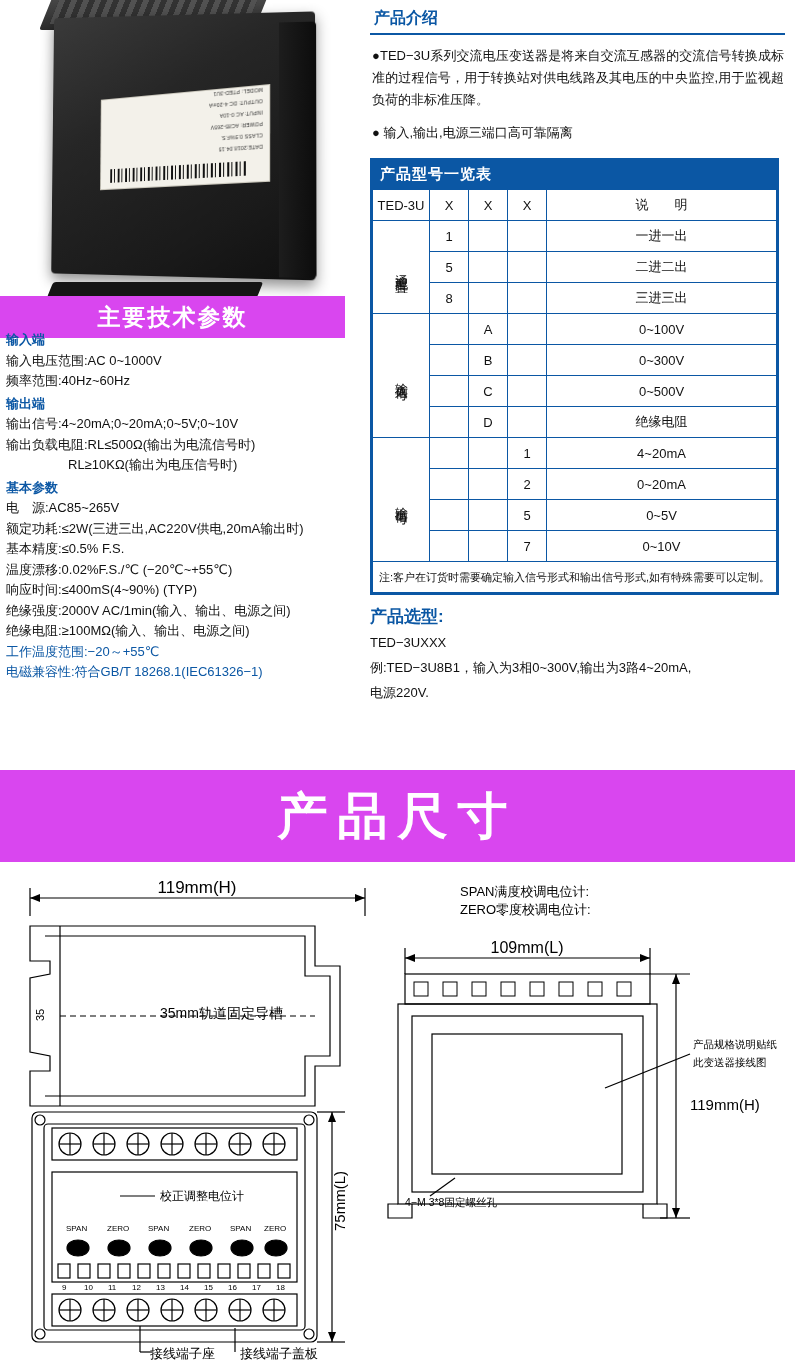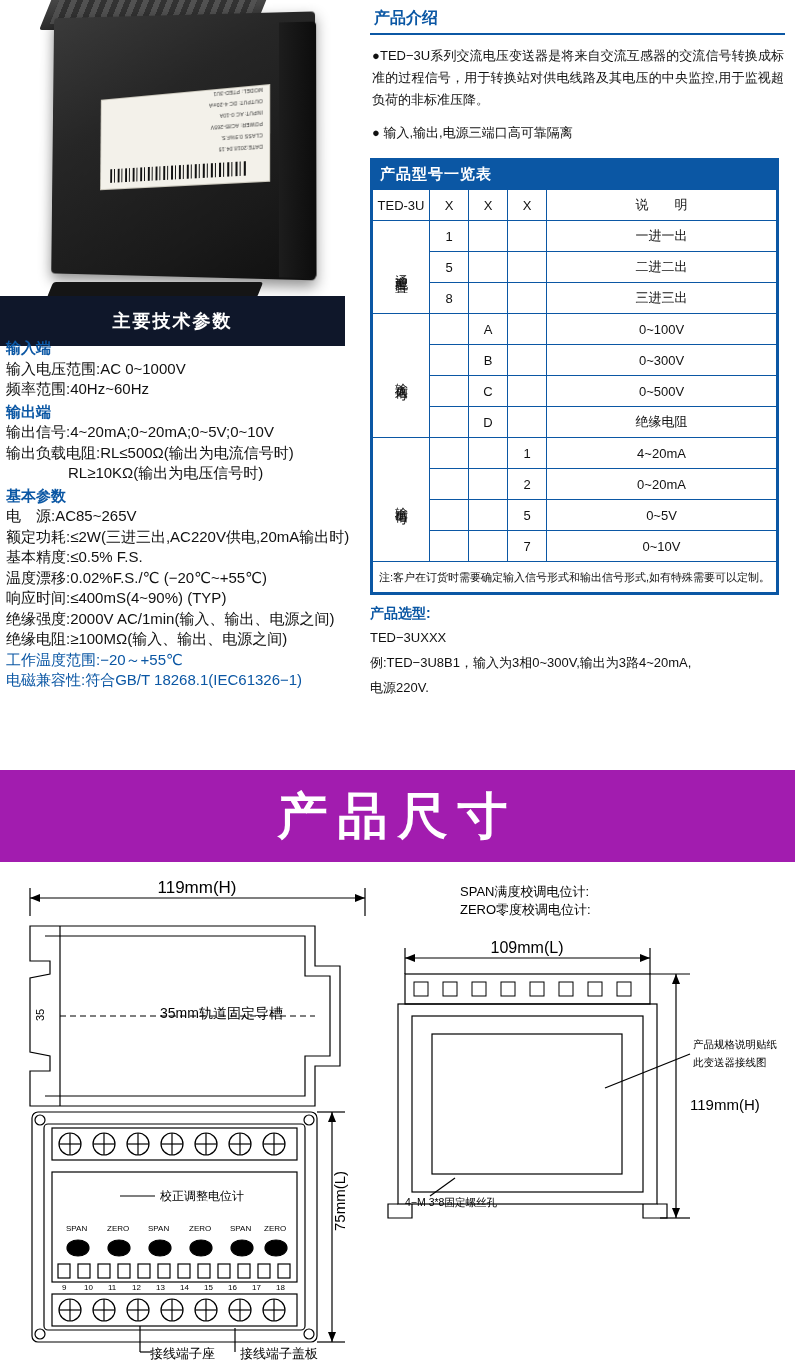--- a/index.html
+++ b/index.html
@@ -53,27 +53,27 @@
     position:absolute;right:-1px;top:10px;width:36px;height:250px;
     background:linear-gradient(90deg,#1d1d1d,#0c0c0c);border-radius:0 4px 4px 0;
   }
   .photo-foot{
     position:absolute;left:30px;bottom:-10px;width:210px;height:16px;
     background:#151515;border-radius:3px;transform:skewX(-22deg);
   }
 
   
   .blue-bar{
-    position:absolute;left:0;top:296px;width:345px;height:50px;
-    background:#0f172a;color:#fff;display:flex;align-items:center;justify-content:center;
-    font-size:18px;font-weight:bold;letter-spacing:2px;
-  }
-
-  
-  .specs{position:absolute;left:6px;top:336px;width:345px;font-size:15px;line-height:20.5px;}
+    position:absolute;left:0;top:296px;width:345px;height:42px;
+    background:#d946ef;color:#fff;display:flex;align-items:center;justify-content:center;
+    font-size:23px;font-weight:bold;letter-spacing:2px;
+  }
+
+  
+  .specs{position:absolute;left:6px;top:328px;width:345px;font-size:13px;line-height:20.5px;}
   .specs .h{color:#0b57a4;font-weight:bold;margin-top:2px;}
   .specs .r{color:#111;}
   .specs .ind{padding-left:62px;}
   .specs .blue-item{color:#0b57a4;}
 
   
   .right{position:absolute;left:370px;top:0;width:420px;}
   .sec-title{
     color:#0b57a4;font-size:16px;font-weight:bold;padding:8px 0 4px 4px;
   }
@@ -87,26 +87,26 @@
     padding:5px 8px;letter-spacing:1px;
   }
   table.model{border-collapse:collapse;width:100%;font-size:13px;}
   table.model td{border:1px solid #0b57a4;padding:4px 2px;text-align:center;height:22px;}
   table.model td.left-head{width:52px;font-size:13px;letter-spacing:3px;}
   table.model td.code{width:34px;}
   table.model td.desc{text-align:center;}
   table.model td.model-name{font-size:13px;text-align:center;margin-top:32px;}
   .vert{writing-mode:vertical-rl;text-orientation:upright;letter-spacing:2px;line-height:18px;display:inline-block;}
   .note{font-size:11px;padding:4px 5px;text-align:left;line-height:15px;}
-  .sel-title{color:#0b57a4;font-size:14px;font-weight:bold;margin-top:10px;}
+  .sel-title{color:#0b57a4;font-size:17px;font-weight:bold;margin-top:10px;}
   .sel-body{font-size:13px;line-height:21px;margin-top:4px;}
 
   
   .banner{
-    position:absolute;left:0;top:770px;width:795px;height:92px;background:#a21caf;
+    position:absolute;left:0;top:770px;width:795px;height:92px;background:#d946ef;
     display:flex;align-items:center;justify-content:center;
   }
   .banner span{color:#fff;font-size:50px;font-weight:bold;letter-spacing:10px;}
 
   
   .draw{position:absolute;left:0;top:866px;width:795px;height:496px;}
   svg{display:block;}
 </style>
 </head>
 <body>

